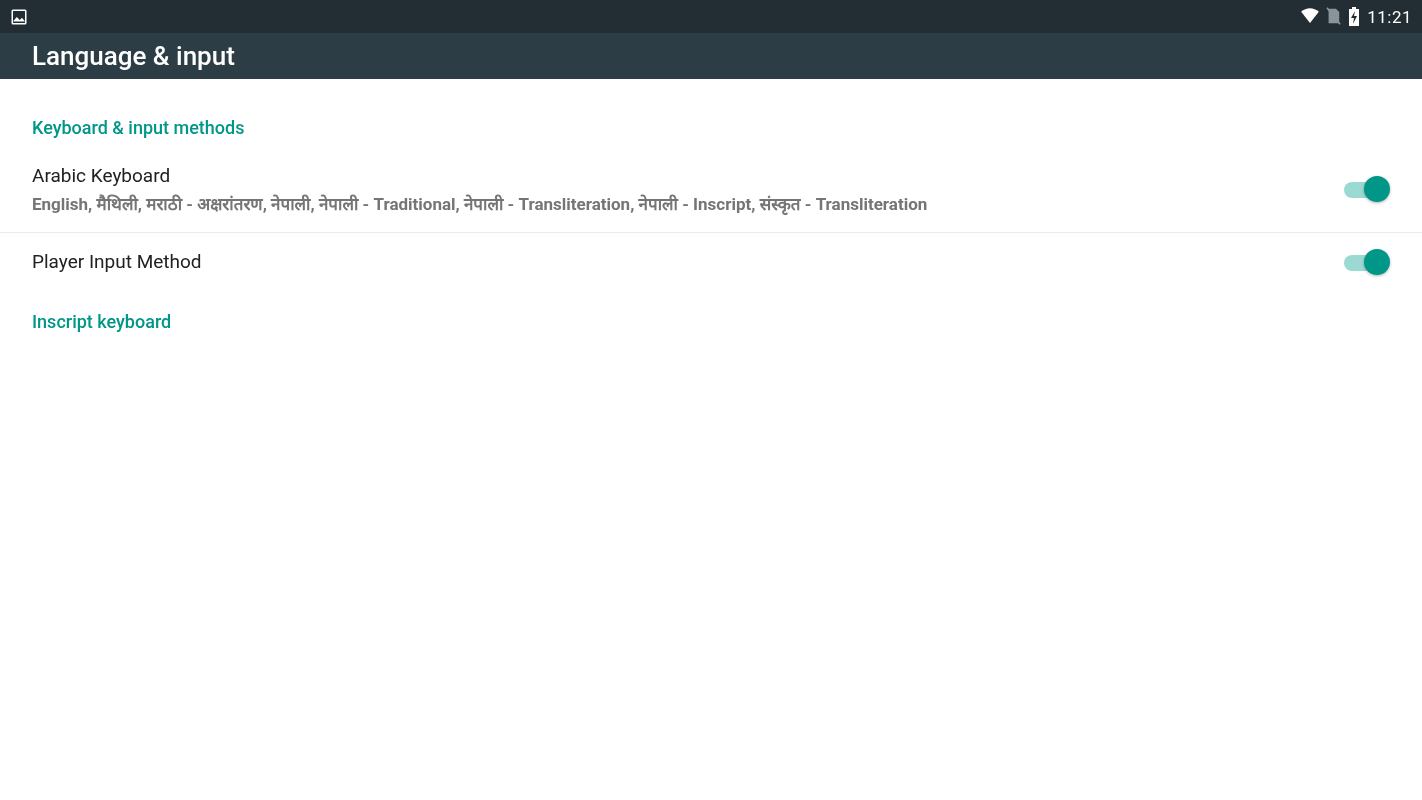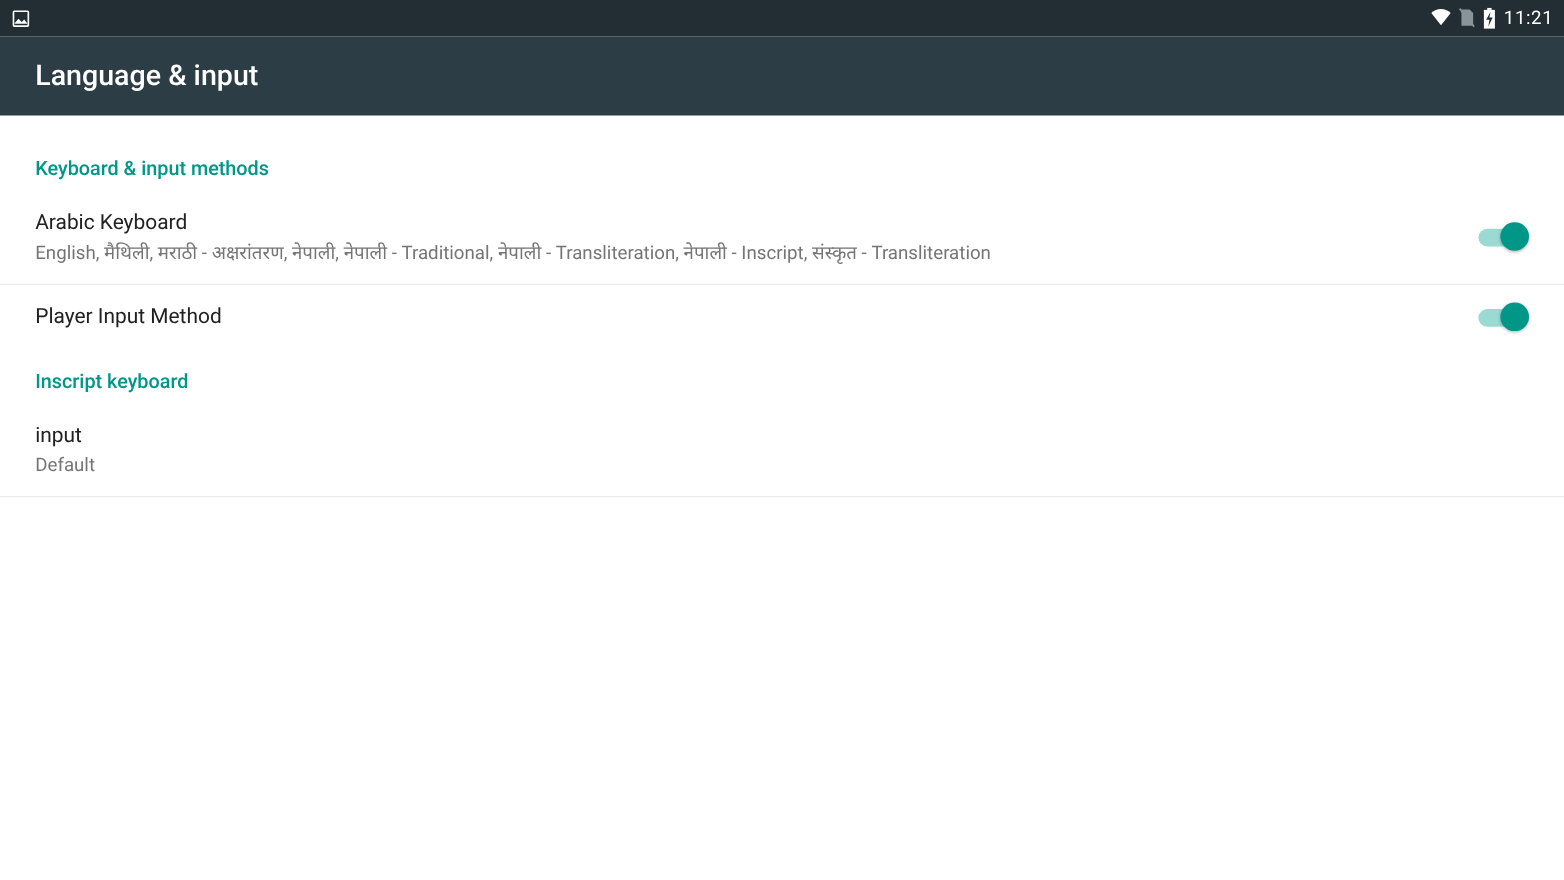--- a/index.html
+++ b/index.html
@@ -34,21 +34,21 @@
     }
     .status-time {
       font-size: 17px;
       font-weight: 400;
       letter-spacing: 0.5px;
     }
     .icon-svg {
       display: block;
     }
     .app-bar {
-      height: 72px;
+      height: 46px;
       background: #2d3d45;
       display: flex;
       align-items: center;
       padding: 0 32px;
     }
     .app-bar-title {
       color: #ffffff;
       font-size: 26px;
       font-weight: 500;
     }
@@ -78,21 +78,21 @@
     }
     .list-item-title {
       font-size: 19px;
       color: #212121;
       font-weight: 400;
       line-height: 1.3;
     }
     .list-item-subtitle {
       font-size: 17px;
       color: #757575;
-      font-weight: 400;
+      font-weight: 700;
       margin-top: 4px;
       line-height: 1.35;
     }
     .switch {
       position: relative;
       width: 46px;
       height: 28px;
       flex: 0 0 auto;
       margin-left: 16px;
     }
@@ -175,20 +175,14 @@
       <div class="list-item-title">Player Input Method</div>
     </div>
     <div class="switch">
       <div class="switch-track"></div>
       <div class="switch-thumb"></div>
     </div>
   </div>
 
   <div class="section-header">Inscript keyboard</div>
 
-  <div class="list-item">
-    <div class="list-item-body">
-      <div class="list-item-title">input</div>
-      <div class="list-item-subtitle">Default</div>
-    </div>
-  </div>
 
 </div>
 
 </body></html>

